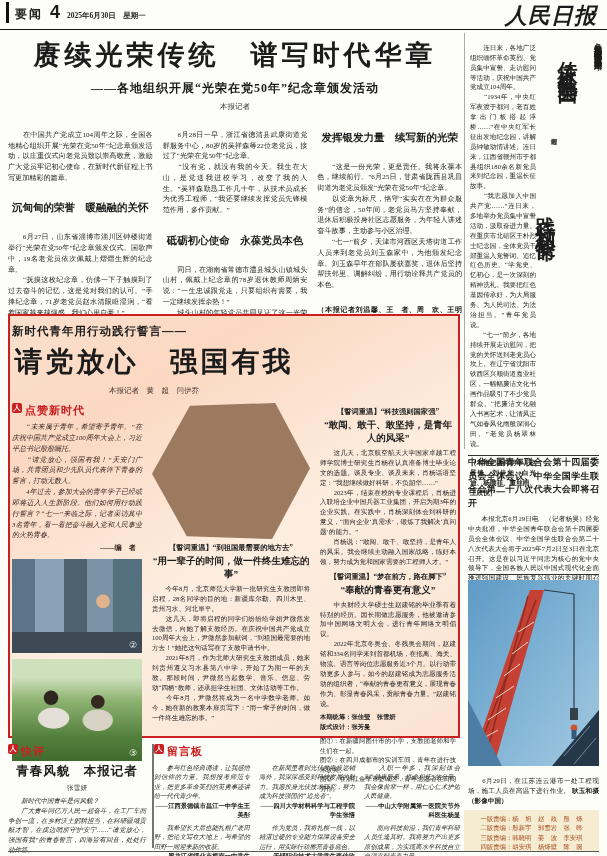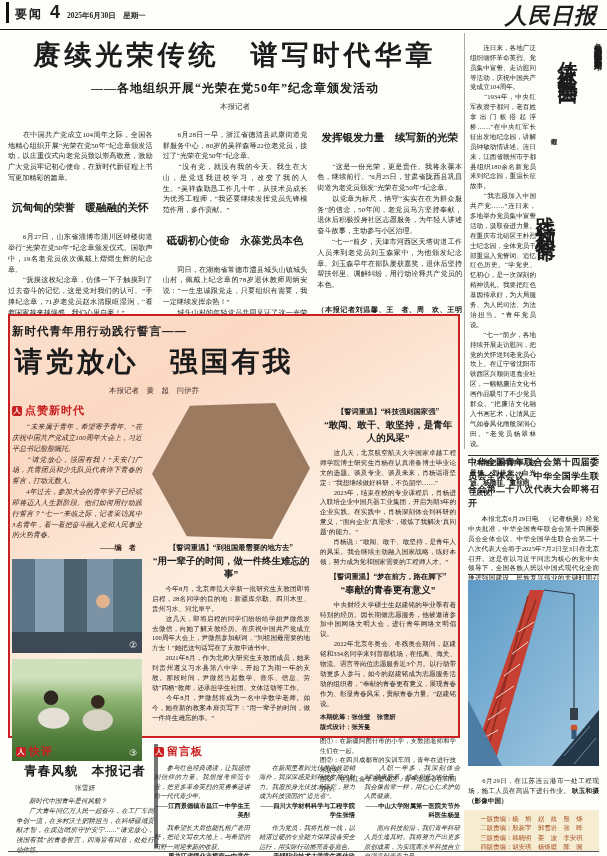--- a/index.html
+++ b/index.html
@@ -56,21 +56,21 @@
            background:linear-gradient(150deg,#fbe0cd 0%,#fbd8c2 22%,#fdeee0 55%,#fbe3d2 100%);
            padding:8px 2px;}
   .rb-eyebrow{font-family:"Liberation Sans",sans-serif;font-weight:bold;font-size:11.5px;letter-spacing:1px;}
   .rb-headline{width:64%;text-align:center;font-family:"Liberation Sans",sans-serif;
                font-weight:900;font-size:28px;letter-spacing:3px;margin-top:4px;}
   .rb-byline{width:64%;text-align:center;font-size:7.5px;margin:5px 0 7px;color:#43302a;}
   .rb-cols{display:flex;gap:10px;}
   .rb-col1{width:130px;}
   .rb-col2{width:158px;}
   .rb-col3{flex:1;}
-  .sec-label{display:flex;align-items:center;gap:3px;margin-bottom:4px;}
+  .sec-label{display:flex;gap:3px;margin-bottom:4px;}
   .sec-icon{width:10px;height:10px;background:#c92121;color:#fff;border-radius:2px;
             font-family:"Liberation Sans",sans-serif;font-size:7px;font-weight:bold;
             display:flex;align-items:center;justify-content:center;}
   .sec-label-text{font-family:"Liberation Sans",sans-serif;font-weight:900;font-size:11px;color:#c92121;letter-spacing:1px;}
   .dz-text{font-size:7px;line-height:1.55;text-align:justify;white-space:pre-line;
            font-style:italic;color:#38261f;}
   .dz-sign{text-align:right;font-weight:bold;font-size:7.2px;color:#38261f;margin:2px 6px 4px 0;}
   .rb-tag{font-weight:bold;font-size:7.3px;text-align:center;margin-top:4px;}
   .rb-title{font-family:"Liberation Sans",sans-serif;font-weight:900;font-size:9.5px;text-align:center;margin:2px 0 3px;}
   .rb-body{font-size:6.6px;line-height:1.5;text-align:justify;white-space:pre-line;}
@@ -99,21 +99,21 @@
      background-color:#6b8294;}
   .photo-plants{width:130px;height:102px;margin-top:6px;
      background:
        radial-gradient(circle at 30% 38%,#2e2620 0 6%,transparent 7%),
        radial-gradient(circle at 66% 42%,#35291f 0 6%,transparent 7%),
        radial-gradient(ellipse at 32% 58%,#e4e0d8 0 12%,transparent 13%),
        radial-gradient(ellipse at 66% 60%,#d8d2c4 0 12%,transparent 13%),
        linear-gradient(180deg,#cfe0bd 0 18%,#8fb473 40%,#55813f 75%,#3f6b2e 100%);
      background-color:#6f9a55;}
   
-  .kuaiping{position:absolute;left:16px;top:744px;width:138px;height:104px;border-right:4px solid #737373;padding-right:0;}
+  .kuaiping{position:absolute;left:8px;top:744px;width:138px;height:104px;border-right:2px solid #737373;padding-right:6px;}
   .kp-title{text-align:center;font-family:"Liberation Sans",sans-serif;font-weight:900;font-size:12.5px;margin-top:3px;letter-spacing:1px;}
   .kp-author{text-align:center;font-size:6.8px;color:#444;margin:3px 0;}
   .kp-body{font-size:6.5px;line-height:1.5;text-align:justify;white-space:pre-line;font-style:italic;color:#2a2a2a;}
   
   .liuyanban{position:absolute;left:154px;top:744px;width:306px;height:104px;}
   .ly-cols{display:flex;gap:9px;margin-top:2px;}
   .ly-col{flex:1;}
   .ly-msg{font-size:6.3px;line-height:1.5;text-align:justify;white-space:pre-line;font-style:italic;color:#2a2a2a;}
   .ly-attr{font-size:6.3px;font-weight:bold;text-align:right;margin:1px 0 3px;}
   .bottom-rule{position:absolute;left:8px;top:851px;width:591px;border-top:1px solid #555;}

